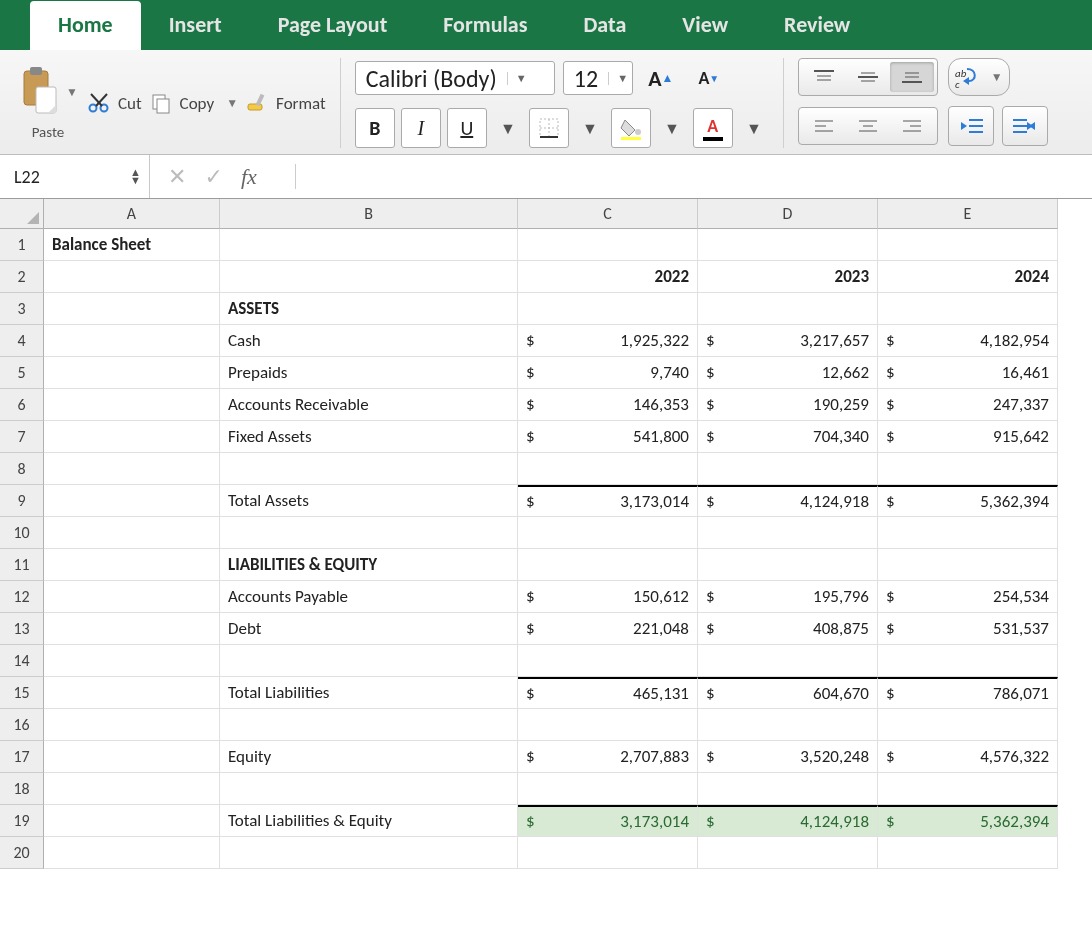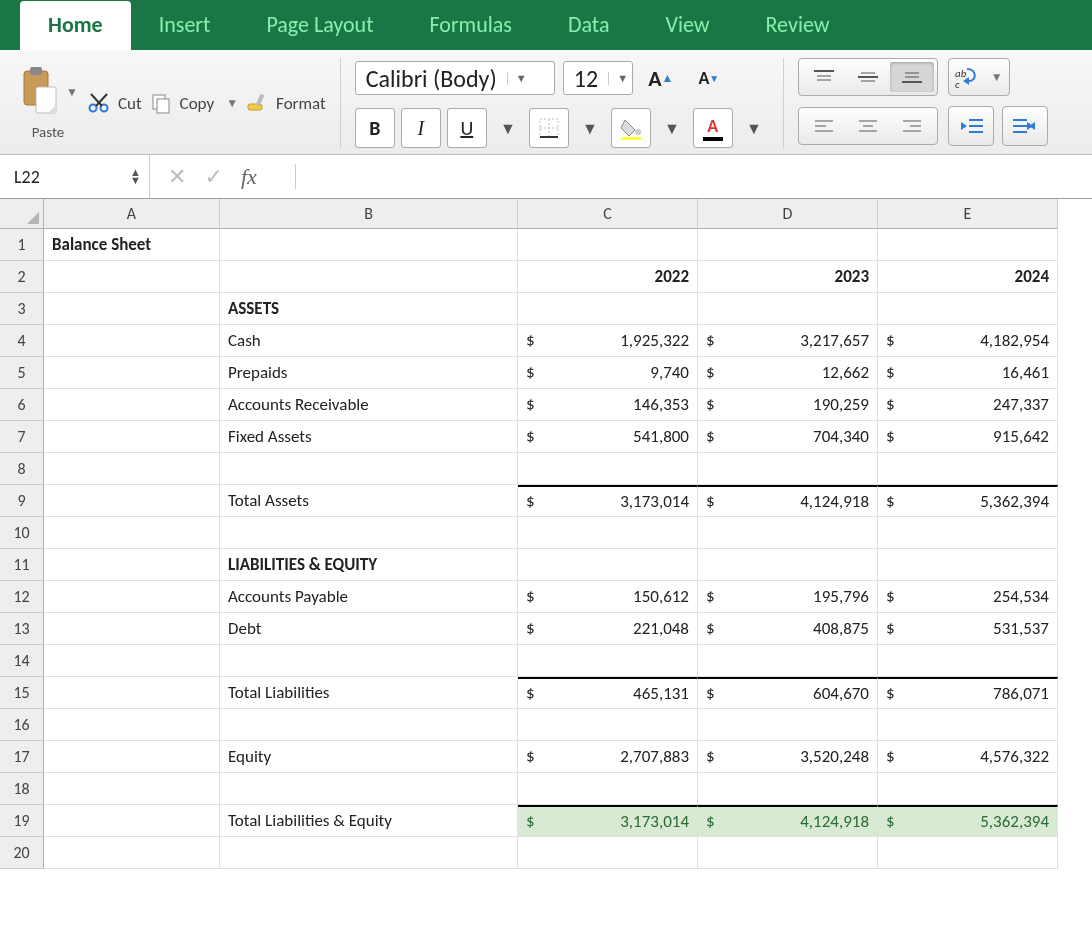--- a/index.html
+++ b/index.html
@@ -13,31 +13,32 @@
   
   .tab-strip {
     background: #1b7645;
     display: flex;
     align-items: flex-end;
     height: 50px;
     padding-left: 20px;
     gap: 0;
   }
   .ribbon-tab {
-    color: #86efac;
+    color: #e5e5e5;
     font-size: 22px;
     padding: 10px 28px 12px 28px;
     cursor: pointer;
-    font-weight: 400;
+    font-weight: 700;
   }
   .ribbon-tab.active {
     background: #fff;
     color: #1b7645;
     font-weight: 700;
     border-radius: 4px 4px 0 0;
+    margin-left: 10px;
   }
   
   .ribbon {
     background: linear-gradient(#f7f7f7, #ececec);
     border-bottom: 1px solid #bcbcbc;
     display: flex;
     padding: 8px 12px 6px 12px;
     gap: 14px;
   }
   .ribbon-group {
@@ -71,21 +72,21 @@
   .sty-btn.small { min-width:30px; border:none; background:transparent; font-size:16px; color:#555;}
   .sty-row { display:flex; gap:6px; align-items:center; }
   .group-inner { display:flex; flex-direction:column; gap:10px; }
   .align-box {
     background:linear-gradient(#fff,#e9e9e9); border:1px solid #aaa; border-radius:4px;
     display:flex; align-items:center; padding:3px;
   }
   .align-btn { width:44px; height:30px; display:flex; align-items:center; justify-content:center; cursor:pointer; }
   .align-btn.sel { background:#d6d6d6; box-shadow: inset 0 1px 3px rgba(0,0,0,.25); border-radius:3px;}
   .wrap-box {
-    background:linear-gradient(#fff,#e9e9e9); border:1px solid #aaa; border-radius:4px;
+    background:linear-gradient(#fff,#e9e9e9); border:1px solid #aaa; border-radius:13px;
     display:flex; align-items:center; padding:4px 6px; gap:6px; height:38px;
   }
   .indent-btns { display:flex; gap:8px; }
   .indent-btn { background:linear-gradient(#fff,#e9e9e9); border:1px solid #aaa; border-radius:4px; width:46px; height:40px; display:flex; align-items:center; justify-content:center; cursor:pointer;}
   
   .fbar {
     display:flex; align-items:center; height:44px; border-bottom:1px solid #9c9c9c;
     background:#fff;
   }
   .namebox {

